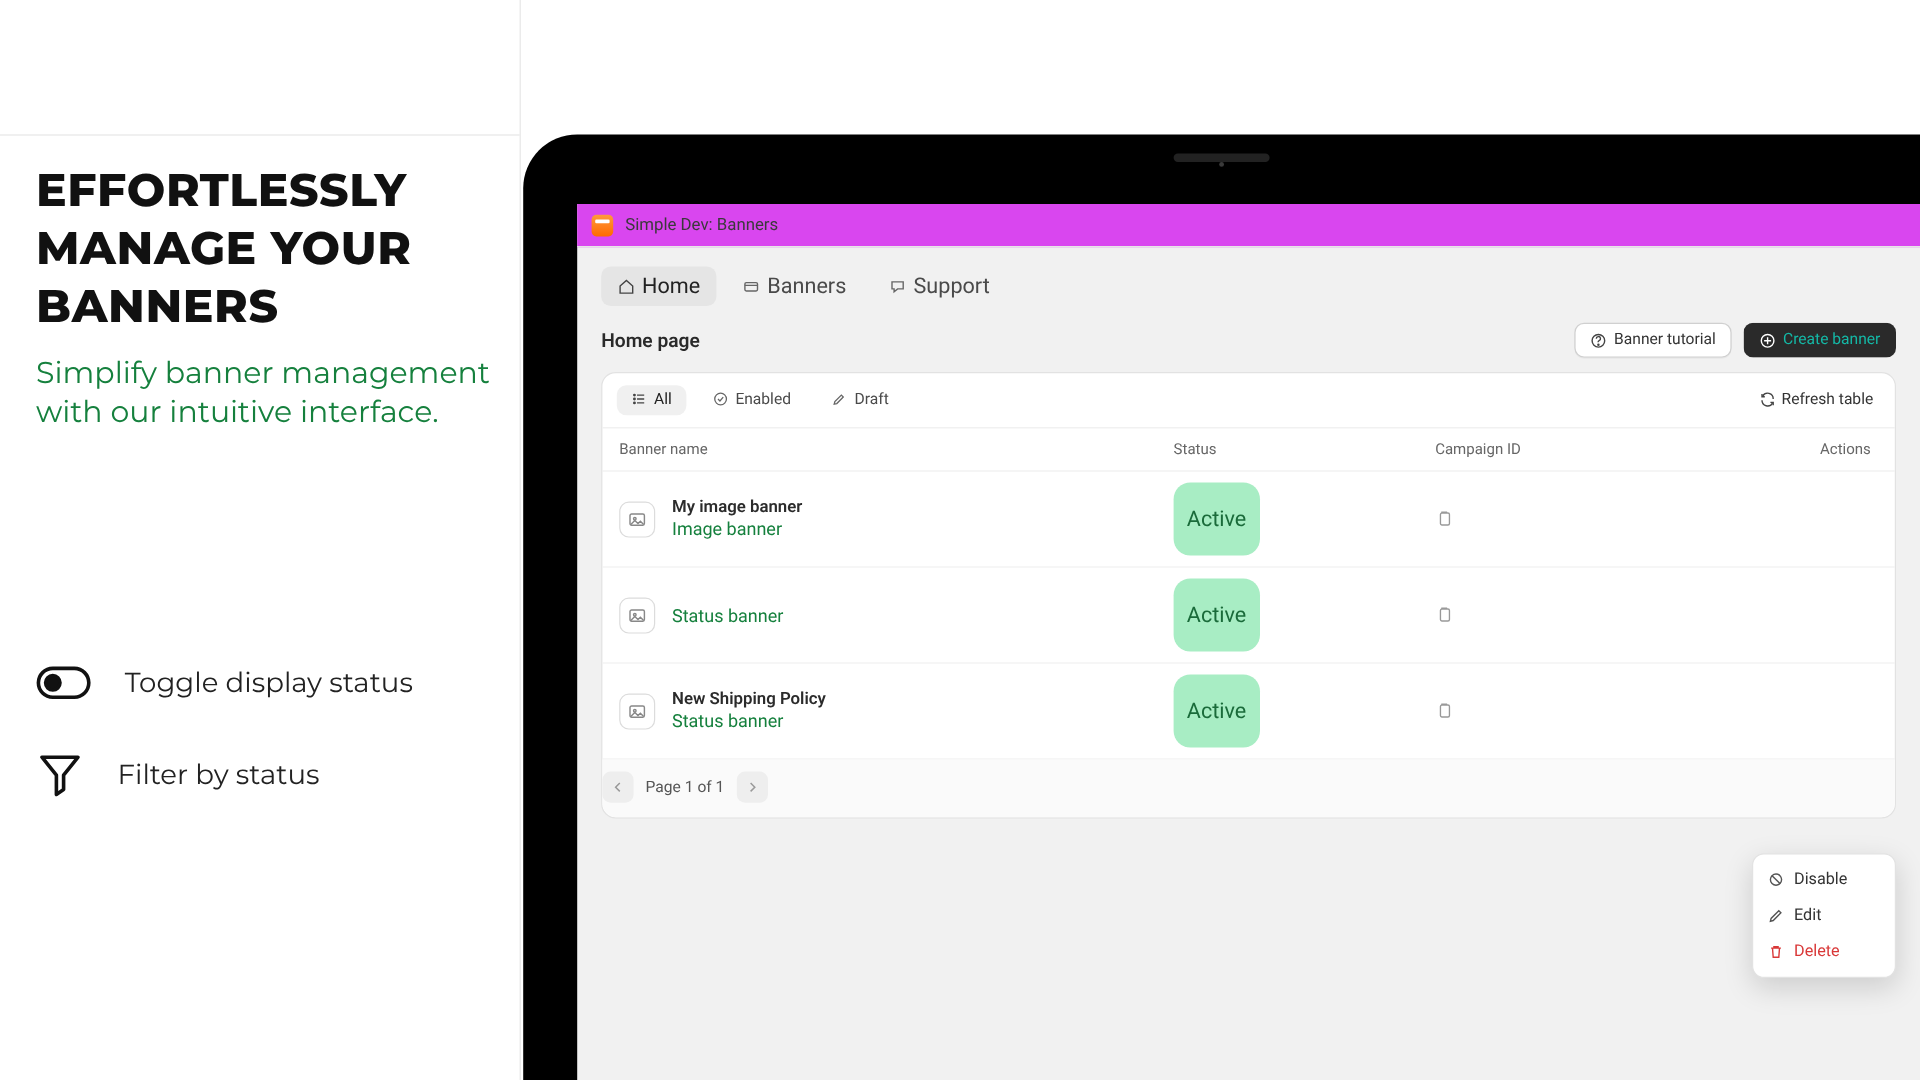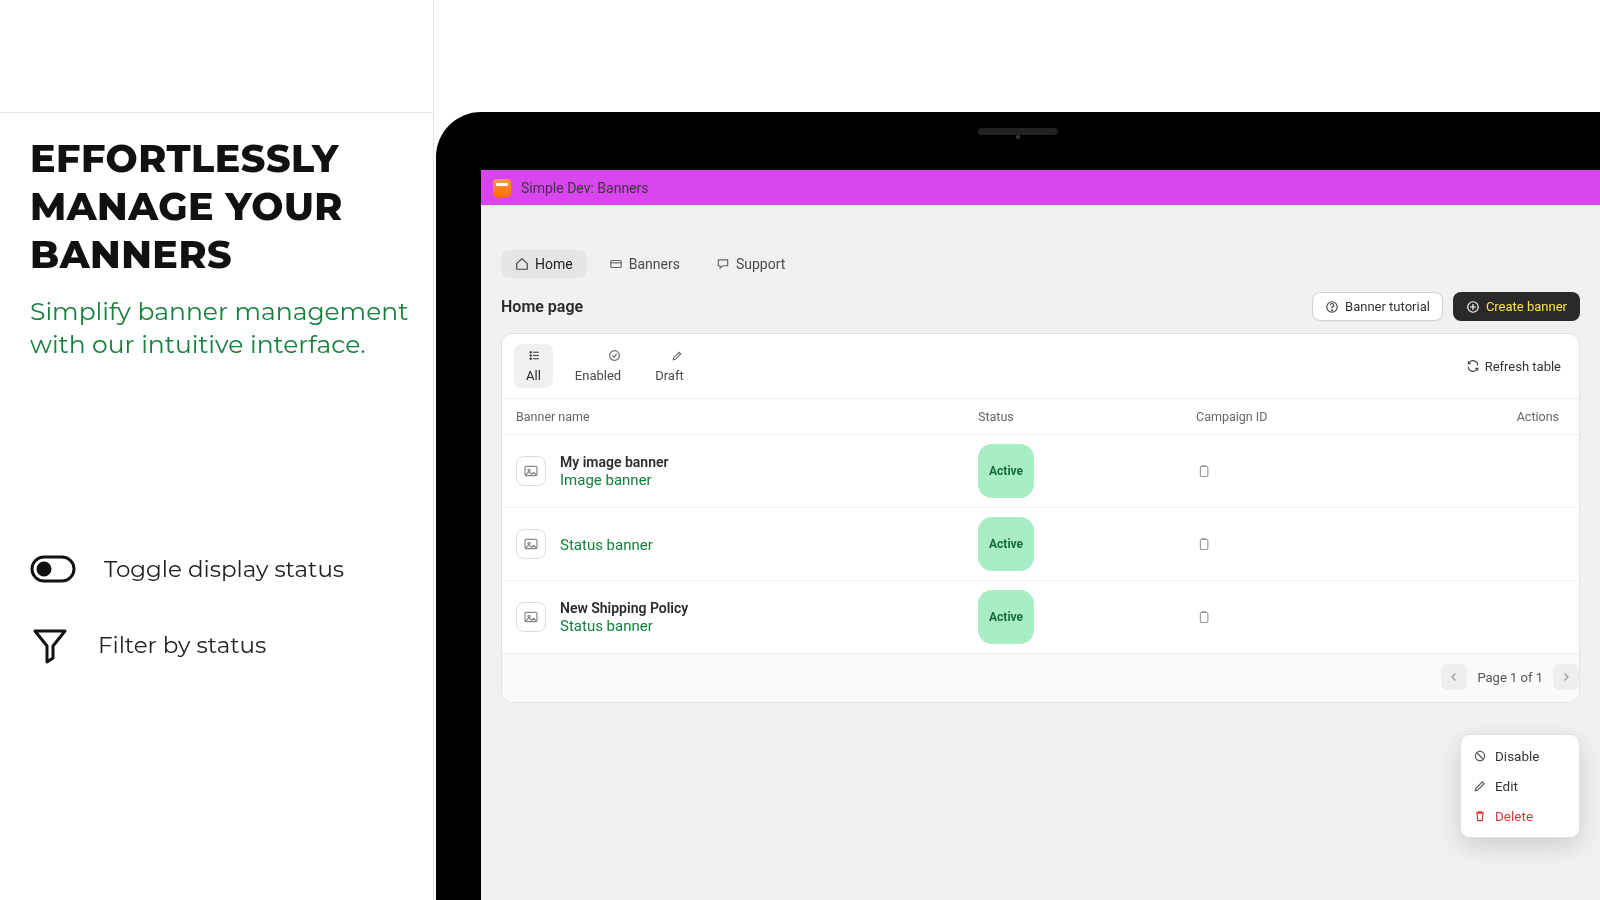--- a/index.html
+++ b/index.html
@@ -25,60 +25,60 @@
 .screen { position:absolute; left:45px; top:58px; right:0; bottom:0; background:#f1f1f1; }
 
 
 .topbar { height:36px; display:flex; align-items:center; padding:0 12px; gap:10px; background:#d946ef; border-bottom:1px solid #e6e6e6; }
 .app-icon { width:18px; height:18px; background:linear-gradient(#ff9a3c,#ff6a00); border-radius:4px; position:relative; }
 .app-icon::after { content:""; position:absolute; top:4px; left:3px; right:3px; height:3px; background:#fff; border-radius:1px; }
 .topbar-title { font-size:14px; color:#3a3a3a; }
 
 
 .navrow { display:flex; gap:8px; padding:16px 20px 0 20px; }
-.navtab { display:flex; align-items:center; gap:6px; padding:6px 14px; border-radius:8px; font-size:14px; color:#4a4a4a; cursor:pointer;margin-top:28px; }
+.navtab { display:flex; align-items:center; gap:6px; padding:6px 14px; border-radius:8px; font-size:18px; color:#4a4a4a; cursor:pointer; }
 .navtab.active { background:#e5e5e5; color:#222; }
 .navicon { width:14px; height:14px; display:inline-block; }
 
 
 .pageheader { display:flex; align-items:center; justify-content:space-between; padding:14px 20px 12px 20px; }
 .pagetitle { font-size:16px; font-weight:600; color:#2a2a2a; }
 .header-actions { display:flex; gap:10px; }
 .btn { display:flex; align-items:center; gap:6px; font-size:13px; padding:6px 12px; border-radius:8px; cursor:pointer; border:1px solid transparent; }
 .btn.white { background:#fff; border:1px solid #d0d0d0; color:#333; box-shadow:0 1px 0 rgba(0,0,0,0.04); }
-.btn.dark { background:#2a2a2a; color:#fde047;justify-content:flex-end; }
+.btn.dark { background:#2a2a2a; color:#14b8a6;justify-content:flex-end; }
 .bicon { width:14px; height:14px; }
 
 
 .card { margin:0 20px; background:#fff; border:1px solid #e2e2e2; border-radius:12px; overflow:visible; position:relative; }
 .filterrow { display:flex; align-items:center; gap:10px; padding:10px 12px; border-bottom:1px solid #eee; }
-.chip { display:flex; align-items:flex-end; gap:6px; padding:5px 12px; border-radius:8px; font-size:13px; color:#4a4a4a; cursor:pointer;flex-direction:column; }
+.chip { display:flex; align-items:flex-start; gap:6px; padding:5px 12px; border-radius:8px; font-size:13px; color:#4a4a4a; cursor:pointer; }
 .chip.active { background:#f0f0f0; color:#222; }
 .chipicon { width:13px; height:13px; }
 .filterrow .spacer { flex:1; }
 .refresh { display:flex; align-items:flex-start; gap:6px; font-size:13px; color:#333; cursor:pointer; padding:4px 6px; }
 
 .thead { display:flex; padding:10px 14px; font-size:12.5px; color:#666; border-bottom:1px solid #eee; }
 .col-name { flex:0 0 462px; }
 .col-status { flex:0 0 218px; }
 .col-cid { flex:0 0 200px; }
 .col-act { flex:1; text-align:right; padding-right:6px; }
 
 .trow { display:flex; align-items:center; padding:9px 14px; border-bottom:1px solid #f1f1f1; }
 .thumb { width:30px; height:30px; border:1px solid #dcdcdc; border-radius:8px; background:#fff; display:flex; align-items:center; justify-content:center; margin-right:14px; color:#7a7a7a; }
 .tname { flex:0 0 418px; }
 .tname .title { font-size:14px; font-weight:600; color:#2b2b2b; }
 .tname .sub { font-size:15px; color:#15803d; margin-top:1px; }
 .tstatus { flex:0 0 218px; }
-.badge { display:inline-block; padding:20px 11px; border-radius:14px; font-size:12px; font-weight:700; }
+.badge { display:inline-block; padding:20px 11px; border-radius:14px; font-size:18px; font-weight:400; }
 .badge.active { background:#a8edc4; color:#1a6b3a; }
 .tcid { flex:0 0 200px; color:#888; }
 .tact { flex:1; }
 
-.pager { display:flex; align-items:center; justify-content:flex-end; gap:10px; padding:10px 0 12px; background:#fafafa; border-bottom-left-radius:12px; border-bottom-right-radius:12px; }
+.pager { display:flex; align-items:center; justify-content:flex-start; gap:10px; padding:10px 0 12px; background:#fafafa; border-bottom-left-radius:12px; border-bottom-right-radius:12px; }
 .pgbtn { width:26px; height:26px; border-radius:7px; background:#eee; display:flex; align-items:center; justify-content:center; color:#999; cursor:pointer; }
 .pgtext { font-size:13px; color:#555; }
 
 
 .ctxmenu { position:absolute; top:400px; right:-1px; width:120px; background:#fff; border:1px solid #e2e2e2; border-radius:10px; box-shadow:0 8px 24px rgba(0,0,0,0.15); padding:6px 0; z-index:5; }
 .ctxitem { display:flex; align-items:center; gap:8px; padding:7px 12px; font-size:13.5px; color:#333; cursor:pointer; }
 .ctxitem.danger { color:#d93838; }
 .cicon { width:14px; height:14px; }
 
 svg { display:block; }

